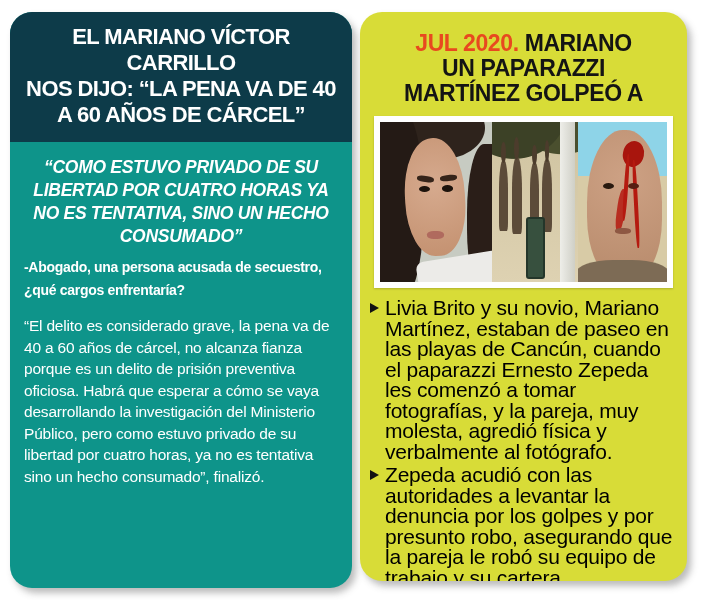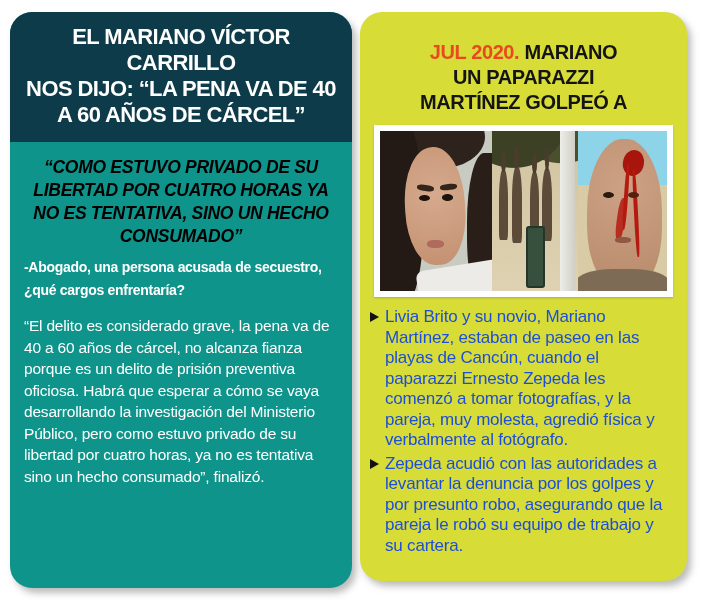--- a/index.html
+++ b/index.html
@@ -25,28 +25,28 @@
   .lawyer-hair{position:absolute;top:3%;left:16%;width:56%;height:34%;background:#2c231d;border-radius:50% 50% 42% 42%;}
   .lawyer-face{position:absolute;top:13%;left:20%;width:48%;height:56%;
     background:radial-gradient(circle at 45% 40%,#d2a286,#bd8a6c);border-radius:46% 46% 42% 44%;}
   .lawyer-brow{position:absolute;width:13%;height:3%;background:#3a2b22;border-radius:40%;}
   .lawyer-eye{position:absolute;width:9%;height:3.4%;background:#241a12;border-radius:50%;}
   .lawyer-shirt{position:absolute;bottom:-8%;left:0;width:100%;height:36%;
     background:repeating-linear-gradient(95deg,#eba9a6 0 6px,#f4cbc8 6px 10px);border-radius:45% 45% 0 0;}
   .lawyer-collar{position:absolute;bottom:22%;left:38%;width:16%;height:12%;background:#f6e9e2;transform:rotate(18deg);border-radius:2px;}
   .intro-text{flex:1;text-align:center;font-size:16px;line-height:21px;padding-top:4px;font-weight:bold;letter-spacing:-.3px;}
   .quote{
-    margin-top:10px;text-align:center;color:#000000;font-style:italic;font-weight:bold;
+    margin-top:10px;text-align:center;color:#ffffff;font-style:italic;font-weight:bold;
     font-size:17.5px;line-height:23px;letter-spacing:-.3px;
   }
   .question{margin-top:8px;font-weight:bold;font-size:14px;line-height:23px;letter-spacing:-.3px;}
   .answer{margin-top:13px;font-size:15.5px;line-height:21.5px;letter-spacing:-.2px;}
   
   #right-panel{left:360px;top:12px;width:327px;height:569px;background:#d8dc37;}
-  .rp-header{padding:28px 10px 4px;text-align:center;font-weight:bold;font-size:20px;line-height:25px;color:#141414;letter-spacing:-.4px;}
+  .rp-header{padding:19px 10px 4px;text-align:center;font-weight:bold;font-size:23px;line-height:25px;color:#141414;letter-spacing:-.4px;}
   .rp-date{color:#e8491f;}
   .photo-strip{
     margin:6px 14px 2px;background:#ffffff;padding:6px;display:flex;height:160px;
     box-shadow:0 1px 2px rgba(0,0,0,.2);
   }
   .photo-cell{position:relative;overflow:hidden;height:100%;}
   .cell-woman{flex:0 0 39%;background:linear-gradient(100deg,#2a211b 0 10%,#c7cbc2 10%);}
   .woman-hair-l{position:absolute;left:-14%;top:-12%;width:52%;height:124%;background:#241a15;border-radius:0 45% 40% 0;}
   .woman-hair-r{position:absolute;right:-12%;top:14%;width:34%;height:96%;background:#2a1e18;border-radius:45% 0 0 45%;}
   .woman-hair-top{position:absolute;left:8%;top:-16%;width:86%;height:40%;background:#2e231c;border-radius:50%;}
@@ -66,21 +66,21 @@
   .beach-bin{position:absolute;left:40%;bottom:2%;width:17%;height:36%;background:#37503e;border:2px solid #24362a;border-radius:3px;}
   .cell-injured{flex:0 0 31%;background:linear-gradient(180deg,#8ed4e8 0 34%,#d8cba6 34%);}
   .injured-head{position:absolute;left:10%;top:5%;width:84%;height:94%;
     background:radial-gradient(circle at 50% 32%,#cda184,#b78a6b);border-radius:48% 48% 40% 42%;}
   .blood-patch{position:absolute;left:50%;top:12%;width:24%;height:16%;background:#a8150d;border-radius:50%;transform:rotate(12deg);}
   .blood-streak{position:absolute;background:#b51a10;border-radius:40%;}
   .injured-eye{position:absolute;width:13%;height:4%;background:#2a1a10;border-radius:50%;}
   .injured-mouth{position:absolute;left:42%;top:66%;width:18%;height:4%;background:#8e5843;border-radius:40%;}
   .injured-shirt{position:absolute;left:-2%;bottom:-6%;width:104%;height:20%;background:#7d6b55;border-radius:40% 40% 0 0;}
   .bullets{padding:8px 12px 0 10px;}
-  .bullet{display:flex;margin-bottom:3px;color:#1d4ed8;font-size:17px;line-height:20.5px;letter-spacing:-.2px;}
+  .bullet{display:flex;margin-bottom:3px;color:#000000;font-size:21px;line-height:20.5px;letter-spacing:-.2px;}
   .bullet .tri{flex:0 0 auto;width:0;height:0;margin:5px 6px 0 0;
     border-left:9px solid #121212;border-top:5px solid transparent;border-bottom:5px solid transparent;}
   .bullet.bold{font-weight:bold;}
 </style>
 </head>
 <body>
 
 <div class="panel" id="left-panel">
   <div class="lp-header">
     <div>EL MARIANO VÍCTOR CARRILLO</div>

